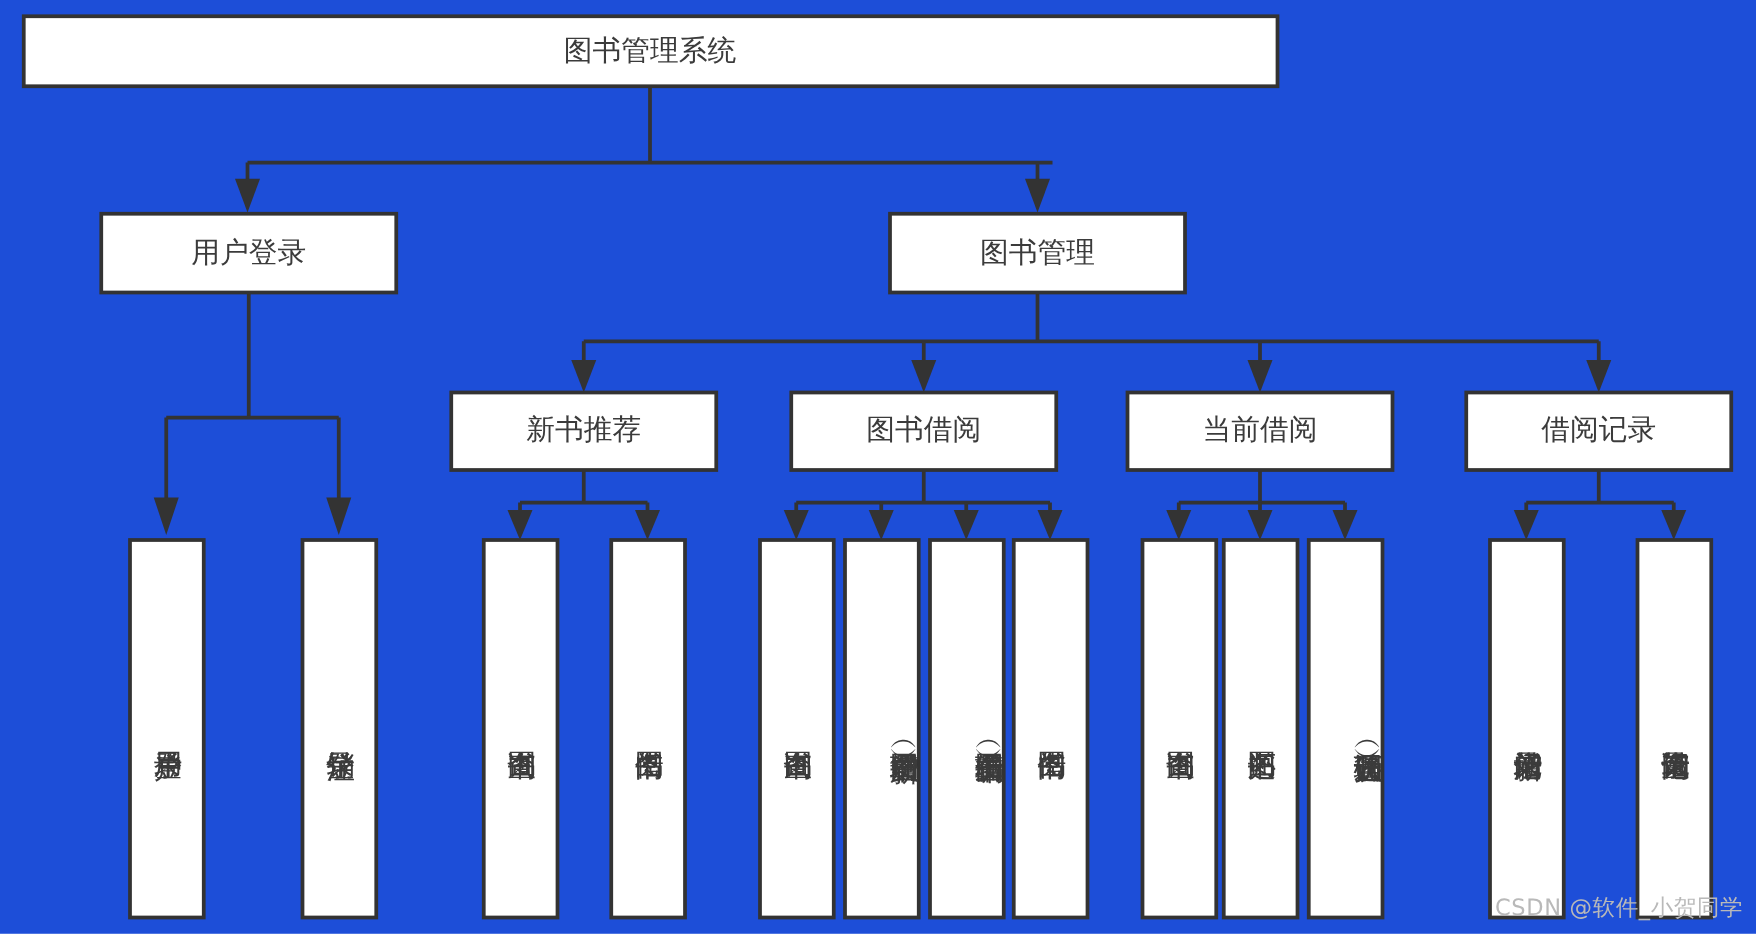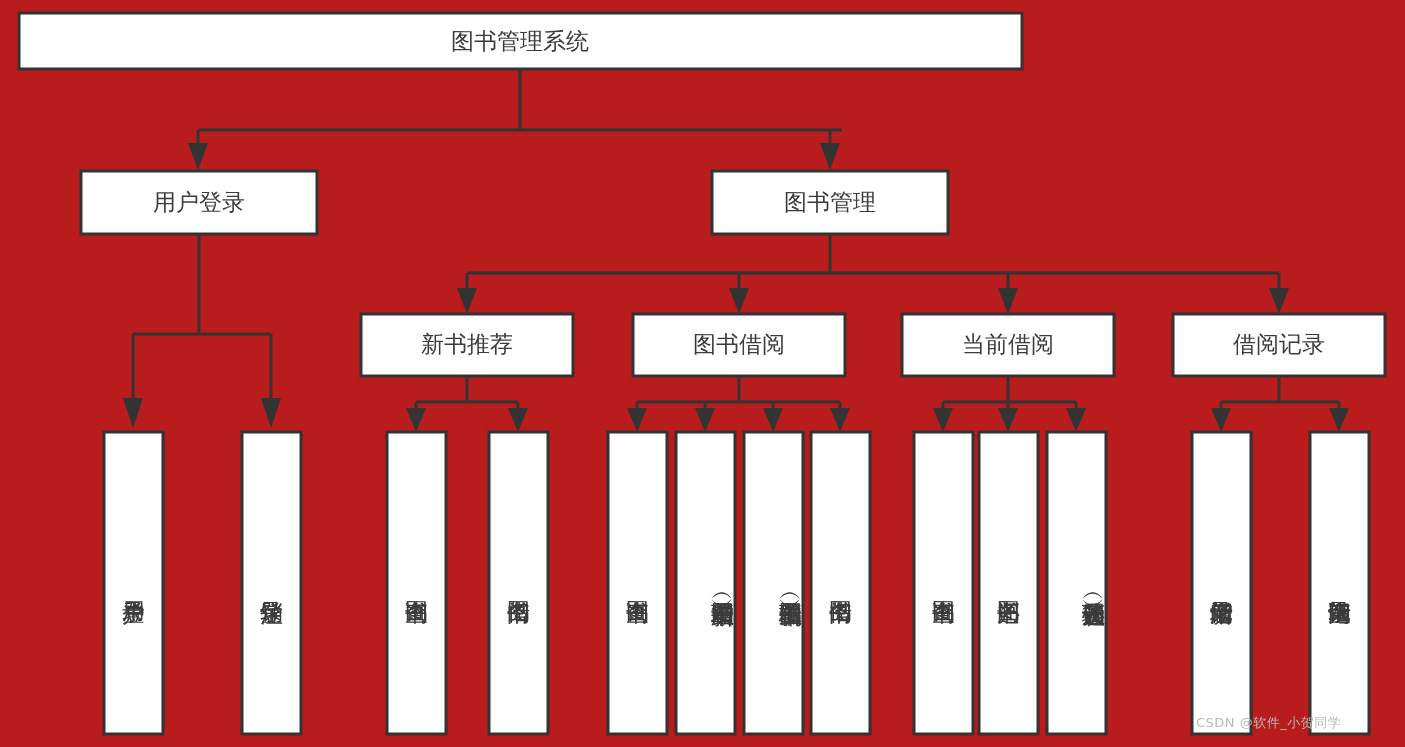--- a/index.html
+++ b/index.html
@@ -12,21 +12,21 @@
     width: 1405px;
     height: 747px;
     font-family: "DejaVu Sans", "Liberation Sans", sans-serif;
     overflow: hidden;
     position: relative;
   }
   #diagram-root {
     position: relative;
     width: 1405px;
     height: 747px;
-    background: #b91c1c;
+    background: #1d4ed8;
   }
   svg#tree-svg {
     position: absolute;
     left: 0;
     top: 0;
     width: 1405px;
     height: 747px;
   }
   .node-box {
     fill: #ffffff;
@@ -60,21 +60,21 @@
     writing-mode: vertical-rl;
     text-orientation: upright;
     white-space: nowrap;
     text-align: center;
     pointer-events: none;
   }
   .watermark {
     position: absolute;
     color: #b9b9b9;
     font-family: "DejaVu Sans", "Liberation Sans", sans-serif;
-    font-size: 13px;
+    font-size: 18px;
     white-space: nowrap;
     letter-spacing: 0.5px;
   }
 </style>
 </head>
 <body>
 
 <div id="diagram-root">
 
   <svg id="tree-svg" viewBox="0 0 1405 747">

